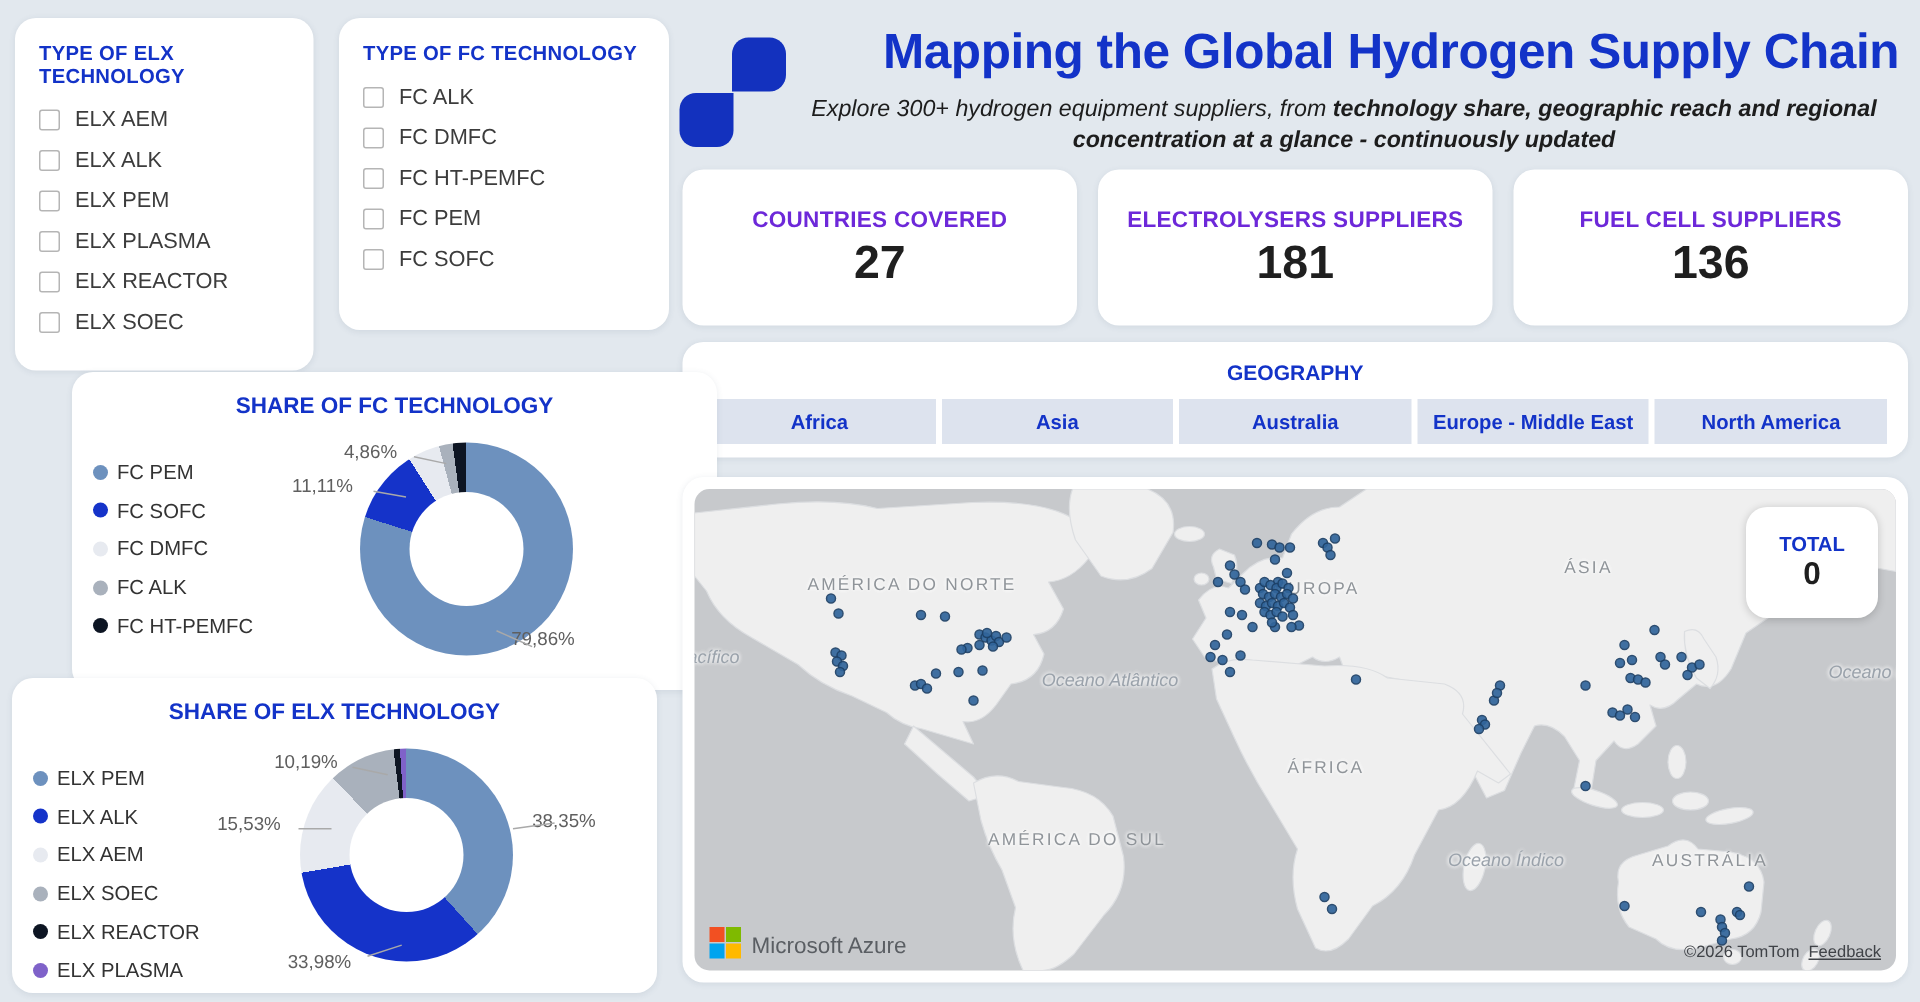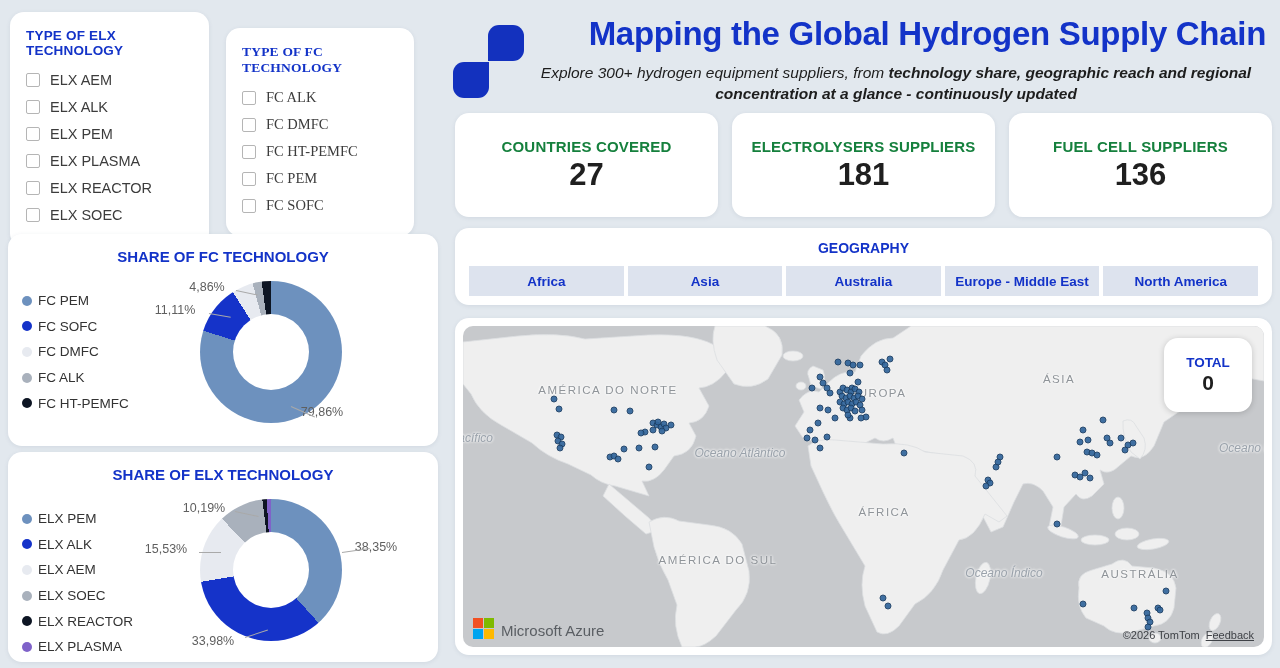--- a/index.html
+++ b/index.html
@@ -23,21 +23,21 @@
   .main-title { position:absolute; right:6px; top:9px; width:730px; text-align:right;
                 font-size:33px; font-weight:bold; color:#1333c8; letter-spacing:-.3px; white-space:nowrap; }
   .subtitle { position:absolute; right:6px; top:56px; width:740px; text-align:center;
               font-style:italic; font-size:15.5px; color:#1d1d1d; line-height:21px; }
   .subtitle .b { font-weight:bold; }
 
   
   .kpi-row { position:absolute; left:455px; top:113px; width:817px; height:104px; display:flex; gap:14px; }
   .kpi-card { flex:1; background:#fff; border-radius:14px; box-shadow:0 1px 4px rgba(60,80,110,.10);
               display:flex; flex-direction:column; align-items:center; justify-content:center; gap:2px; }
-  .kpi-label { color:#15803d; font-weight:bold; font-size:15px; letter-spacing:.2px; }
+  .kpi-label { color:#6d28d9; font-weight:bold; font-size:15px; letter-spacing:.2px; }
   .kpi-value { color:#1f1f1f; font-weight:bold; font-size:31px; }
 
   
   .geo-card { left:455px; top:228px; width:817px; height:77px; }
   .geo-title { text-align:center; color:#1333c8; font-weight:bold; font-size:14px; padding-top:12px; }
   .geo-row { display:flex; gap:4px; margin:10px 14px 0 14px; }
   .geo-btn { flex:1; height:30px; background:#dde3ee; display:flex; align-items:center; justify-content:center;
              color:#1333c8; font-weight:bold; font-size:13.5px; cursor:pointer; }
 
   
@@ -99,21 +99,21 @@
       <div class="check-row">
         <div class="check-box"></div>
         <div class="check-label">ELX REACTOR</div>
       </div>
       <div class="check-row">
         <div class="check-box"></div>
         <div class="check-label">ELX SOEC</div>
       </div>
     </div>
 </div>
-<div class="card" style="left:226px; top:28px; width:188px; height:208px;font-family:Liberation Serif, serif;">
+<div class="card" style="left:226px; top:12px; width:220px; height:208px;">
   <div class="filter-title">TYPE OF FC TECHNOLOGY</div>
   <div class="check-list" id="fc-list">
       <div class="check-row">
         <div class="check-box"></div>
         <div class="check-label">FC ALK</div>
       </div>
       <div class="check-row">
         <div class="check-box"></div>
         <div class="check-label">FC DMFC</div>
       </div>
@@ -164,21 +164,21 @@
   <div class="geo-title">GEOGRAPHY</div>
   <div class="geo-row" id="geo-row">
       <div class="geo-btn">Africa</div>
       <div class="geo-btn">Asia</div>
       <div class="geo-btn">Australia</div>
       <div class="geo-btn">Europe - Middle East</div>
       <div class="geo-btn">North America</div>
     </div>
 </div>
 
-<div class="card donut-card" style="top:234px;">
+<div class="card donut-card" style="top:248px;margin-left:40px;">
   <div class="donut-title">SHARE OF FC TECHNOLOGY</div>
   <div class="legend">
       <div class="legend-row">
         <div class="legend-dot" style="background: rgb(109, 145, 190);"></div>
         <div class="legend-text">FC PEM</div>
       </div>
       <div class="legend-row">
         <div class="legend-dot" style="background: rgb(21, 51, 201);"></div>
         <div class="legend-text">FC SOFC</div>
       </div>

